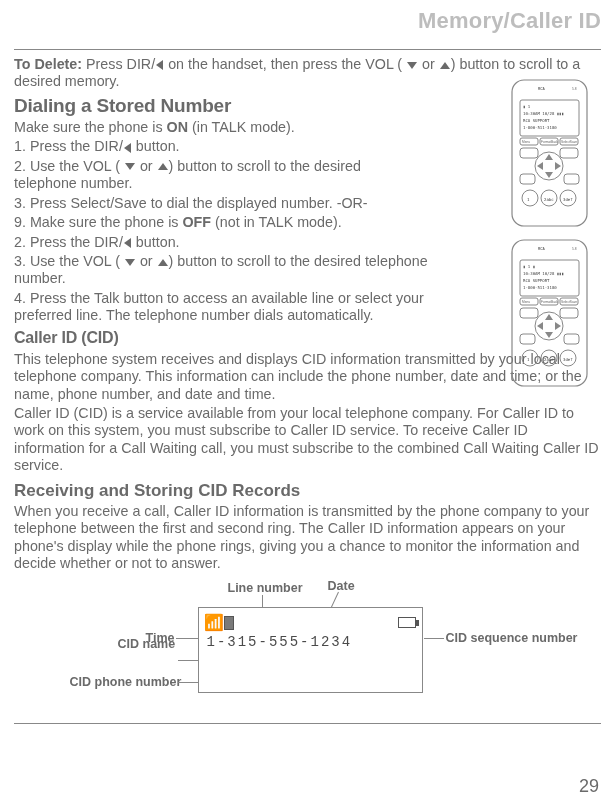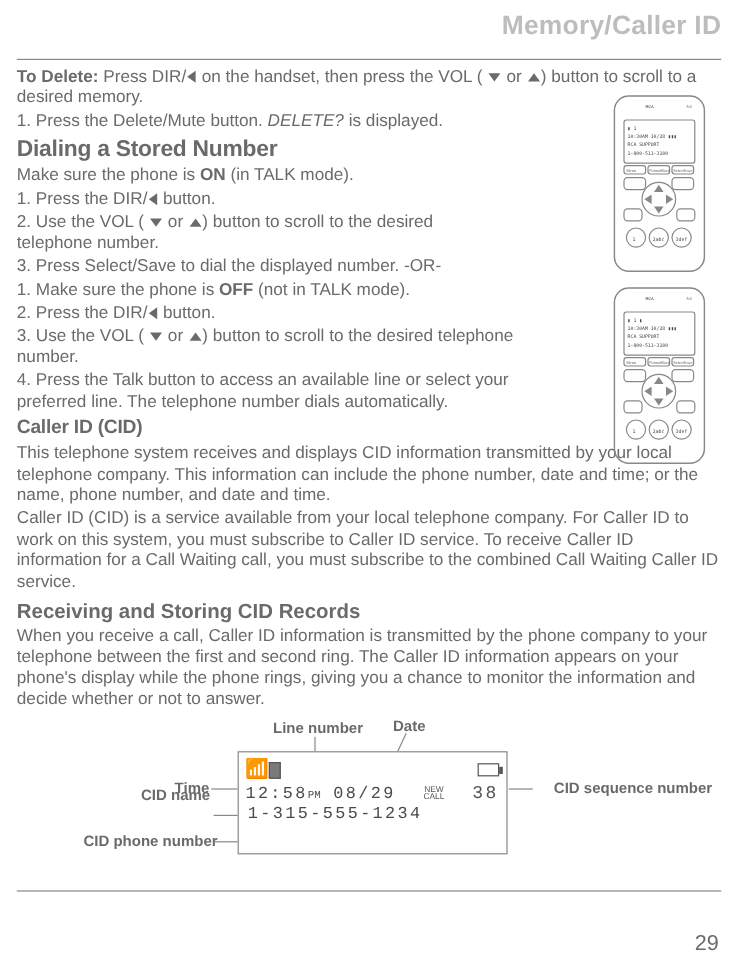--- a/index.html
+++ b/index.html
@@ -228,33 +228,32 @@
       <text x="36" y="12" class="phone-label" font-weight="bold">RCA</text>
       <text x="70" y="12" class="phone-label">5.8</text>
     </svg>
   </div>
 
   <div class="body-text">
     <p>
       <span class="bold">To Delete:</span><span> Press DIR/</span><span class="triangle-left"></span><span> on the handset, then press the VOL ( </span><span class="triangle-down"></span><span> or </span><span class="triangle-up"></span><span>) button to scroll to a desired memory.</span>
     </p>
     <div class="narrow1">
-    <p><span>1. Press the Delete/Mute button. </span><span class="italic">DELETE?</span><span> is displayed.</span></p>
     </div>
   </div>
 
   <div class="h2">Dialing a Stored Number</div>
   <div class="body-text narrow1">
     <p><span>Make sure the phone is </span><span class="bold">ON</span><span> (in TALK mode).</span></p>
     <p><span>1. Press the DIR/</span><span class="triangle-left"></span><span> button.</span></p>
     <p><span>2. Use the VOL ( </span><span class="triangle-down"></span><span> or </span><span class="triangle-up"></span><span>) button to scroll to the desired telephone number.</span></p>
     <p>3. Press Select/Save to dial the displayed number.   -OR-</p>
   </div>
   <div class="body-text narrow2">
-    <p><span>1. Make sure the phone is </span><span class="bold">OFF</span><span> (not in TALK mode).</span></p>
+    <p><span>9. Make sure the phone is </span><span class="bold">OFF</span><span> (not in TALK mode).</span></p>
     <p><span>2. Press the DIR/</span><span class="triangle-left"></span><span>  button.</span></p>
     <p><span>3. Use the VOL ( </span><span class="triangle-down"></span><span> or </span><span class="triangle-up"></span><span>) button to scroll to the desired telephone number.</span></p>
     <p>4. Press the Talk button to access an available line or select your preferred line. The telephone number dials automatically.</p>
   </div>
 
   <div class="h2" style="font-size:16px;">Caller ID (CID)</div>
   <div class="body-text">
     <p style="margin-top:4px;">This telephone system receives and displays CID information transmitted by your local telephone company. This information can include the phone number, date and time; or the name, phone number, and date and time.</p>
     <p>Caller ID (CID) is a service available from your local telephone company. For Caller ID to work on this system, you must subscribe to Caller ID service. To receive Caller ID information for a Call Waiting call, you must subscribe to the combined Call Waiting Caller ID service.</p>
   </div>
@@ -271,40 +270,30 @@
     <div class="leader" style="left:234px; top:16px; width:1px; height:16px;"></div>
     <div class="leader" style="left:310px; top:13px; width:1px; height:26px; transform:rotate(25deg); transform-origin:top;"></div>
 
     <div class="label" style="left:118px; top:52px;">Time</div>
     <div class="leader" style="left:148px; top:59px; width:24px; height:1px;"></div>
     <div class="label" style="left:90px; top:58px;text-align:center;">CID name</div>
     <div class="leader" style="left:150px; top:81px; width:22px; height:1px;"></div>
     <div class="label" style="left:42px; top:96px;">CID phone number</div>
     <div class="leader" style="left:150px; top:103px; width:22px; height:1px;"></div>
 
-    <div class="label" style="left:434px; top:52px;">CID sequence number</div>
+    <div class="label" style="left:418px; top:52px;">CID sequence number</div>
     <div class="leader" style="left:396px; top:59px; width:20px; height:1px;"></div>
 
     <div class="cid-screen">
       <div class="cid-row1">
         <span class="antenna">📶</span>
         <span class="line-ind"></span>
         <span style="flex:1"></span>
         <span class="battery"></span>
       </div>
-      <div class="cid-row2">
-        <span class="cid-digits" style="padding-left:0;">
-          <span>12:58</span><span style="font-size:9px; letter-spacing:0;">PM</span>
-          <span>08/29</span>
-        </span>
-        <span class="seq">
-          <span style="font-size:7px; letter-spacing:0; display:block; line-height:0.9;">NEW<br>CALL</span>
-        </span>
-        <span class="seq"><span class="big">38</span></span>
-      </div>
       <div class="cid-row4">1-315-555-1234</div>
     </div>
   </div>
 
   <div class="footer-line"></div>
 </div>
 
 <div class="page-num">29</div>
 
 </body></html>

